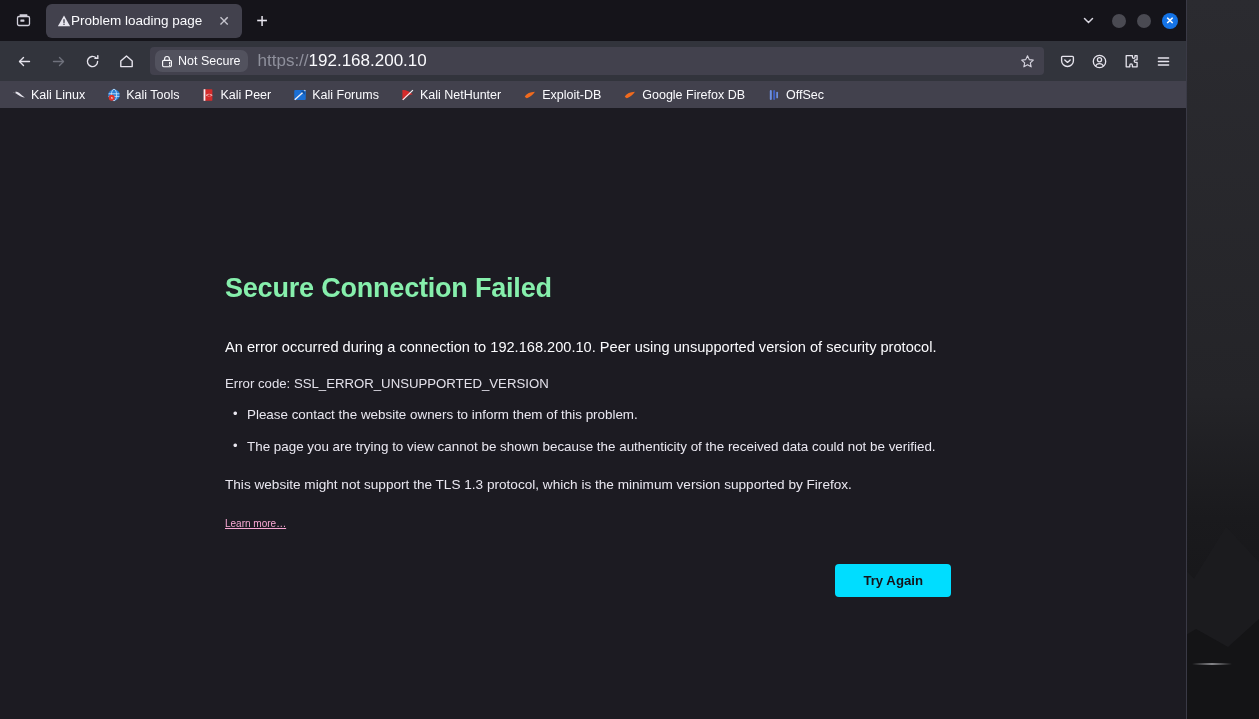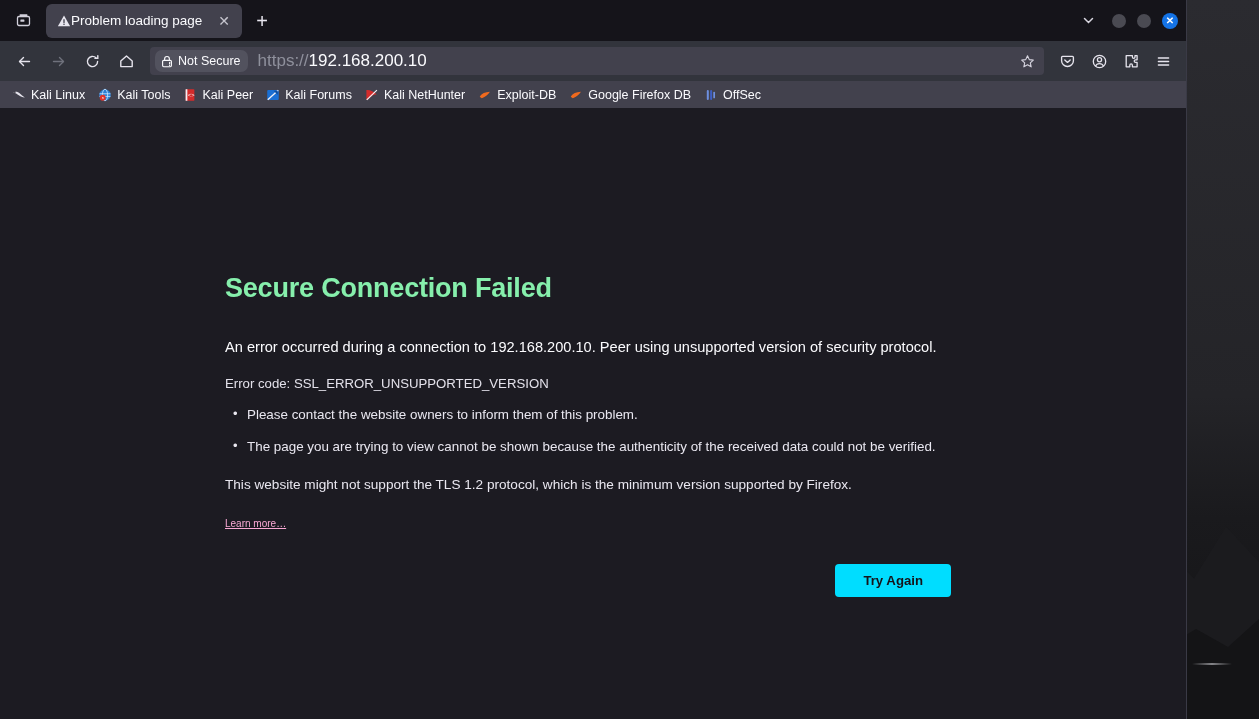--- a/index.html
+++ b/index.html
@@ -112,21 +112,21 @@
     padding-left: 10px; white-space: nowrap; overflow: hidden;
   }
   .urltext .scheme { color: #8f909c; }
   .star-btn { width: 26px; height: 24px; display: flex; align-items: center; justify-content: center; flex: none; }
   .navbtn-right { width: 30px; height: 30px; display: flex; align-items: center; justify-content: center; color: #e6e4ed; flex: none; }
 
   
   .bookmarks {
     height: 27px; background: #42414d;
     display: flex; align-items: center; flex: 0 0 27px;
-    padding: 0 6px; gap: 1px; overflow: hidden;
+    padding: 0 6px; gap: 10px; overflow: hidden;
   }
   .bm {
     display: flex; align-items: center; gap: 5px;
     padding: 2px 6px; border-radius: 3px; flex: none;
   }
   .bm-label { color: #fbfbfe; font-size: 12.5px; white-space: nowrap; }
   .bm-ico { width: 14px; height: 14px; flex: none; display: block; }
 
   
   .content {
@@ -356,21 +356,21 @@
 
   <div class="content">
     <div class="errbody">
       <h1 class="err-title">Secure Connection Failed</h1>
       <p class="err-short">An error occurred during a connection to 192.168.200.10. Peer using unsupported version of security protocol.</p>
       <p class="err-code">Error code: SSL_ERROR_UNSUPPORTED_VERSION</p>
       <ul class="err-list">
         <li>Please contact the website owners to inform them of this problem.</li>
         <li>The page you are trying to view cannot be shown because the authenticity of the received data could not be verified.</li>
       </ul>
-      <p class="err-tls">This website might not support the TLS 1.2 protocol, which is the minimum version supported by Firefox.</p>
+      <p class="err-tls">This website might not support the TLS 1.3 protocol, which is the minimum version supported by Firefox.</p>
       <a class="learnmore" href="#">Learn more…</a>
       <div class="btnrow">
         <button class="tryagain">Try Again</button>
       </div>
     </div>
   </div>
 
 </div>
 
 </body></html>

